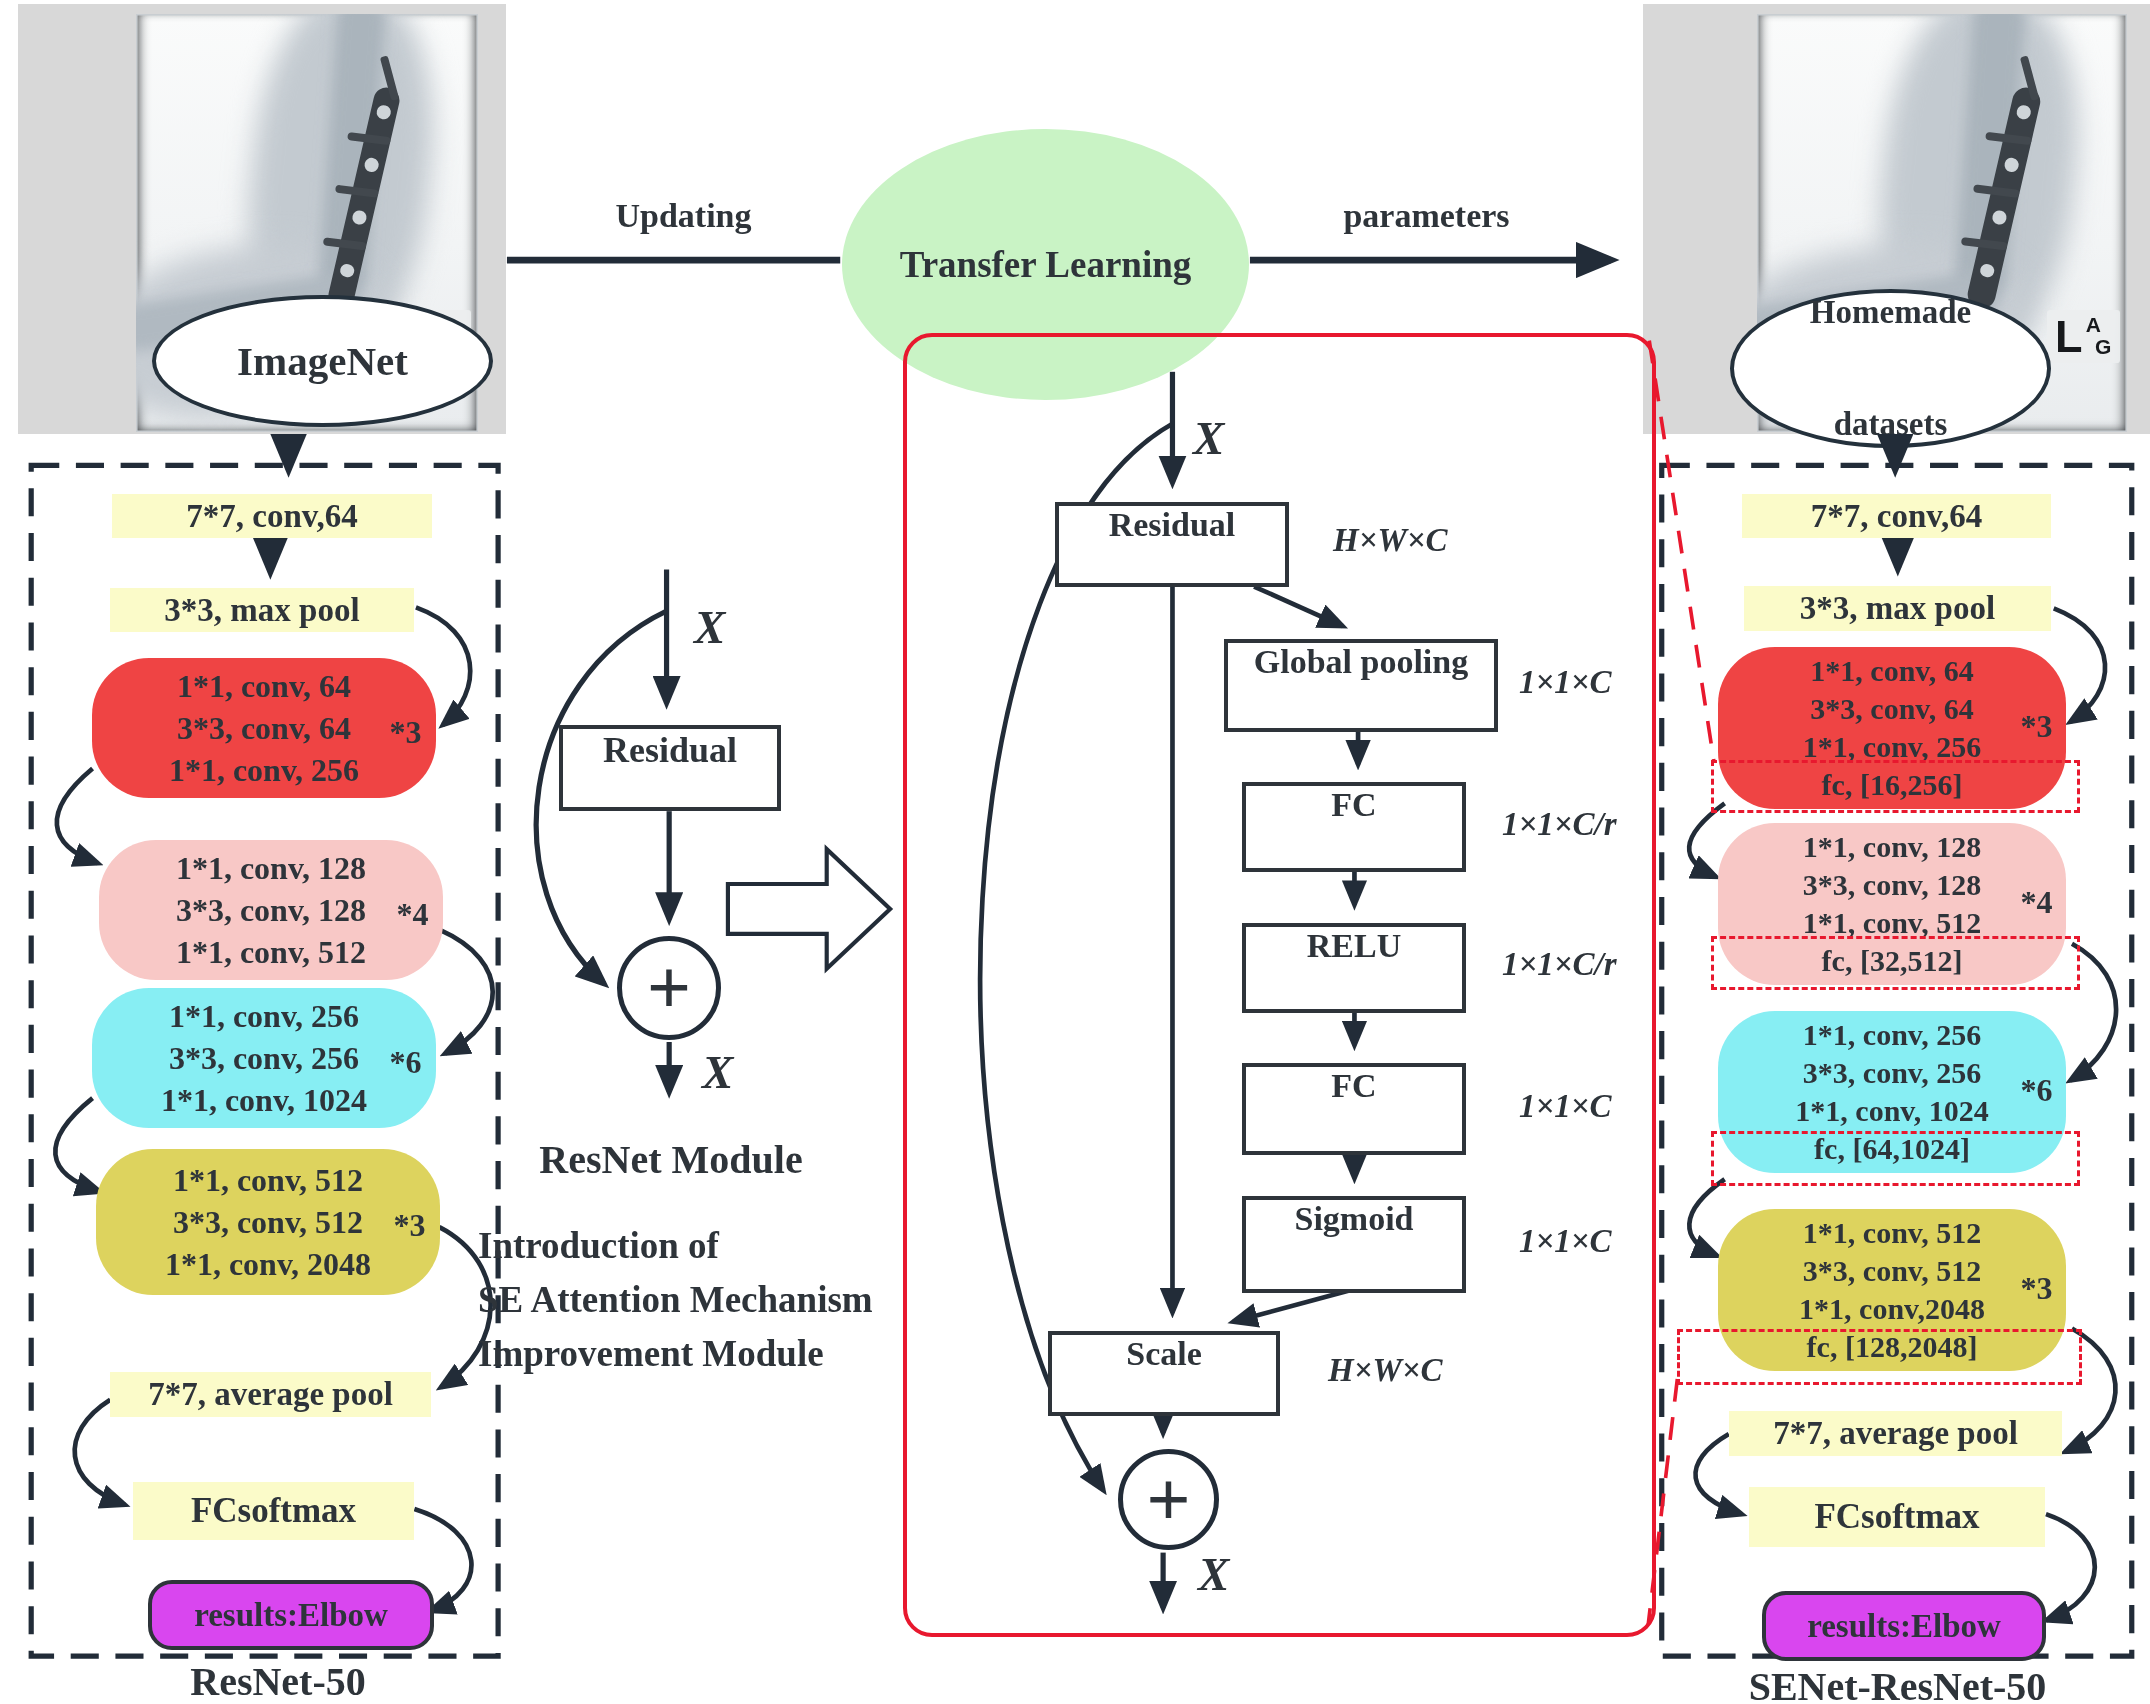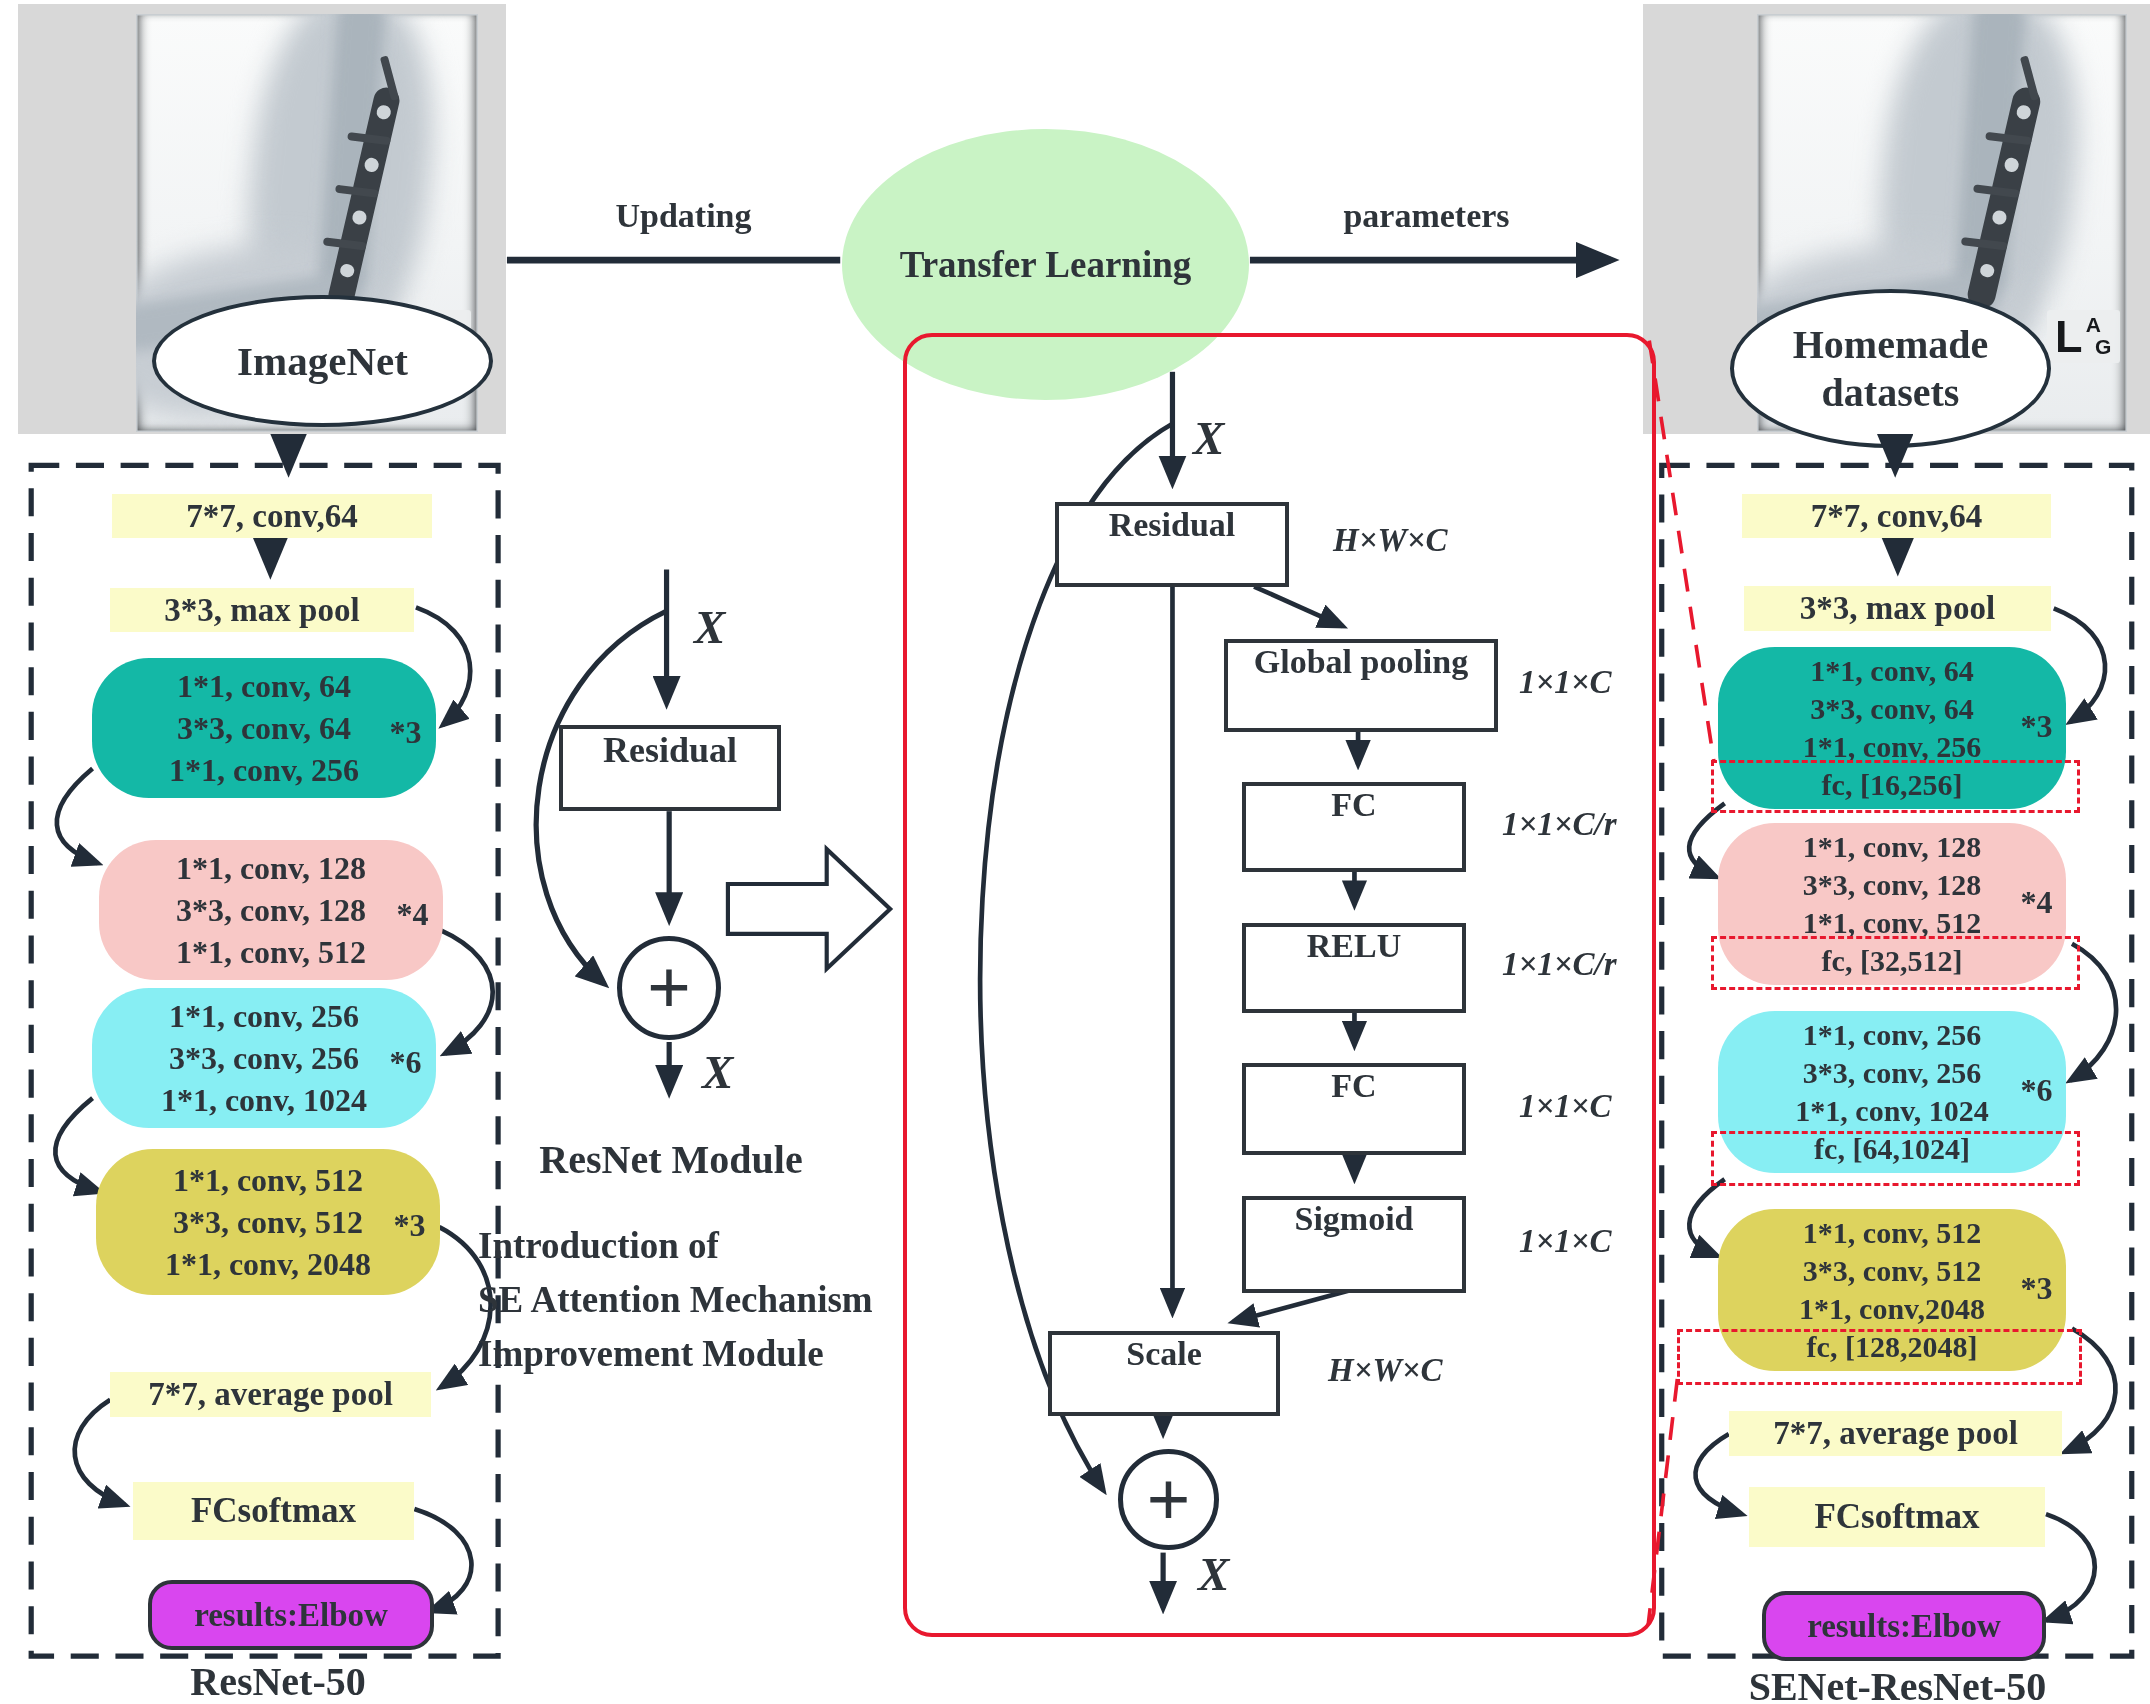--- a/index.html
+++ b/index.html
@@ -34,21 +34,21 @@
   .lag .col i:last-child{margin-left:9.4px;}
   .oval{position:absolute;background:#ffffff;border:4.7px solid #24313c;border-radius:50%;
         display:flex;flex-direction:column;align-items:center;justify-content:center;text-align:center;}
 
   
   .ybox{position:absolute;background:#fbfbc9;display:flex;align-items:center;justify-content:center;font-size:33px;}
   .pill{position:absolute;border-radius:57px;display:flex;flex-direction:column;align-items:center;justify-content:center;}
   .pill .row{line-height:42px;font-size:32px;white-space:nowrap;}
   .pill-r .row{line-height:38px;font-size:30px;}
   .mult{position:absolute;font-size:32px;}
-  .g{background:#14b8a6;} .p{background:#f8c8c6;} .c{background:#87eef3;} .o{background:#ddd35e;}
+  .g{background:#ef4444;} .p{background:#f8c8c6;} .c{background:#87eef3;} .o{background:#ddd35e;}
   .whitebox{position:absolute;background:#d946ef;border:4.2px solid #2e343a;border-radius:24px;
             display:flex;align-items:center;justify-content:center;font-size:33px;}
   .rect{position:absolute;background:#ffffff;border:4.2px solid #2e343a;
         display:flex;justify-content:center;font-size:34px;}
   .dim{position:absolute;font-style:italic;font-size:33px;white-space:nowrap;}
   .xlbl{position:absolute;font-style:italic;font-size:47px;}
   .plus{position:absolute;background:#ffffff;border:5.2px solid #222c38;border-radius:50%;
         display:flex;align-items:center;justify-content:center;font-size:78px;line-height:52px;}
   .title{position:absolute;font-size:40px;text-align:center;}
   .note{position:absolute;text-align:left;font-size:37px;line-height:54px;white-space:nowrap;}
@@ -109,21 +109,21 @@
         <div class="rung" style="top:70%;transform:rotate(-6deg);"></div>
       </div>
       <div class="lag" style="right:7.3px;top:296px;">
         <span class="big">L</span>
         <span class="col">
           <i>A</i>
           <i>G</i>
         </span>
       </div>
     </div>
-    <div class="oval" style="left:87px;top:285px;width:313px;height:151px;font-size:40px;line-height:1.2;">
+    <div class="oval" style="left:87px;top:285px;width:313px;height:151px;font-size:33px;line-height:1.2;justify-content:space-between;">
       <span>Homemade</span>
       <span>datasets</span>
     </div>
   </div>
 
   <svg class="overlay" viewBox="0 0 4137 3279" width="2151" height="1705">
     <defs>
       <marker id="ah" markerWidth="6.5" markerHeight="5.4" refX="5.2" refY="2.7" orient="auto">
         <path d="M0,0 L6.5,2.7 L0,5.4 z" fill="#222c38"></path>
       </marker>

